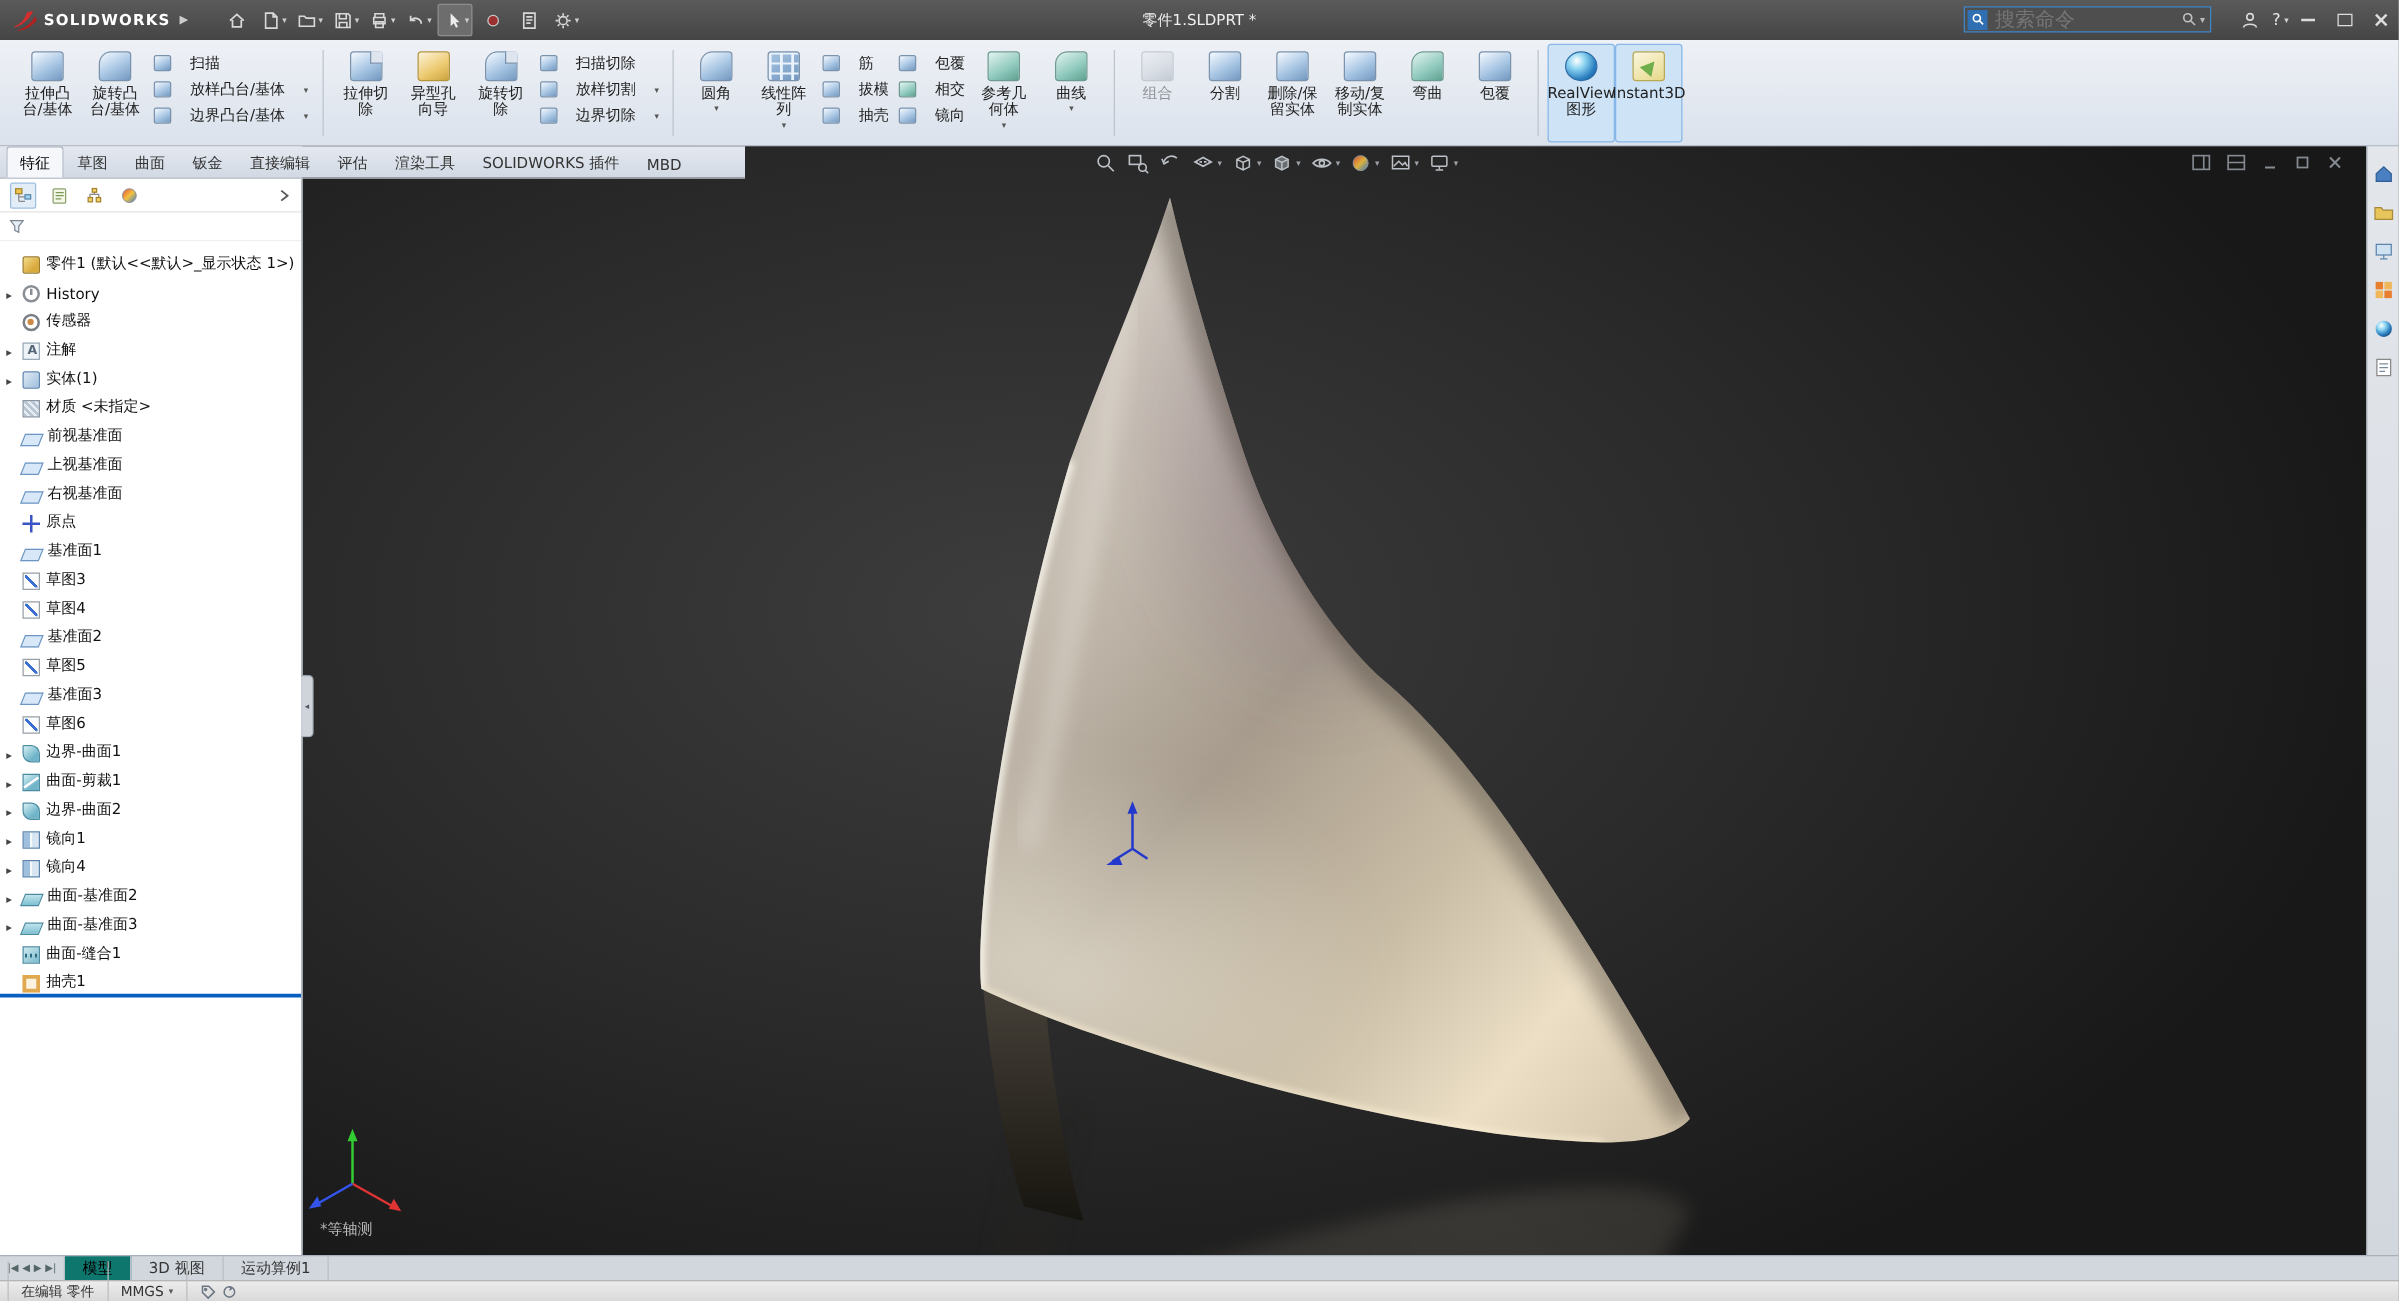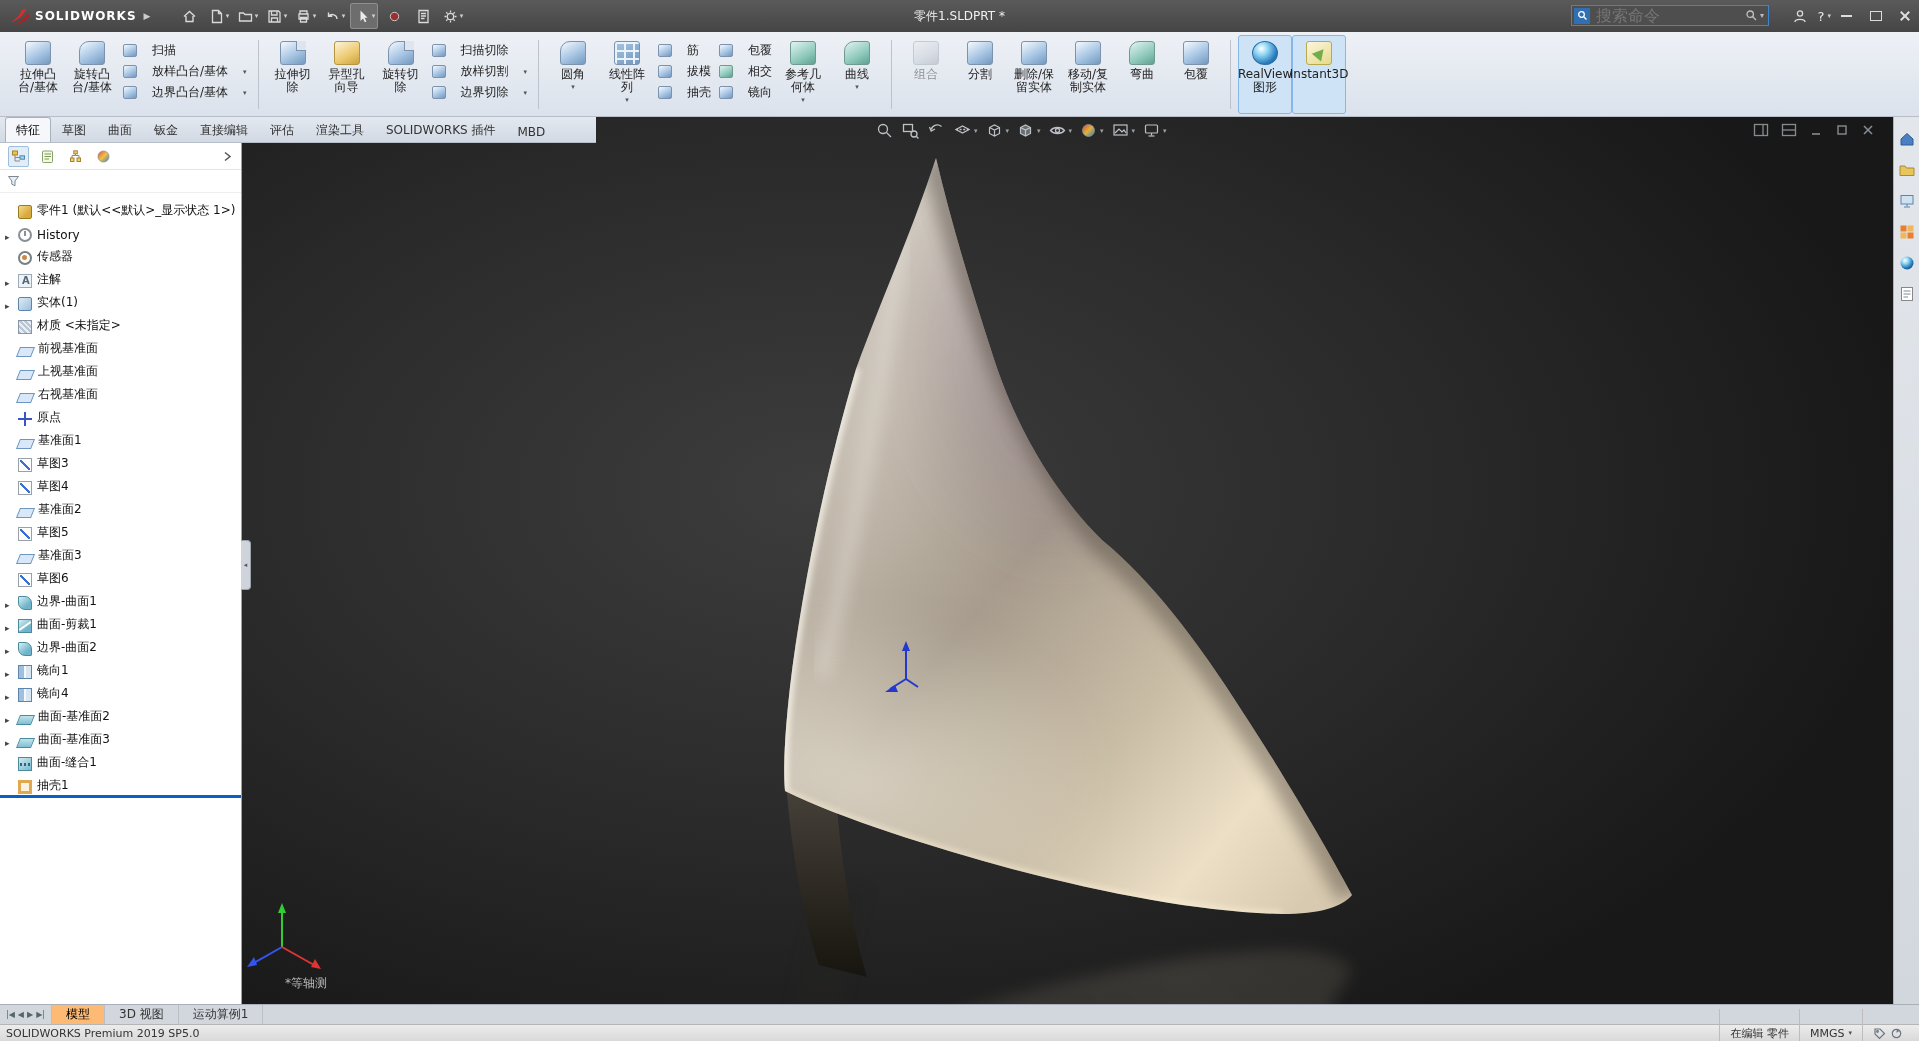--- a/index.html
+++ b/index.html
@@ -69,21 +69,21 @@
   .ctab.active{background:#f5f7fa;border-color:#a9b1bc;border-radius:3px 3px 0 0;color:#000}
 
   
   .viewport{position:absolute;left:242px;top:117px;width:1651px;height:887px;overflow:hidden;
     background:radial-gradient(ellipse 1250px 720px at 35% 42%,#3d3d3d 0%,#2a2a2a 48%,#181818 88%),#141414;z-index:1}
   .vp-svg{position:absolute;left:0;top:0}
   .headsup{position:absolute;left:633px;top:4px;display:flex;align-items:center;gap:7px;opacity:.9}
   .hu-item{display:flex;align-items:center;gap:2px}
   .hu-dd{color:#a9aeb5;font-size:7px}
   .docctl{position:absolute;right:18px;top:6px;display:flex;align-items:center;gap:12px;opacity:.85}
-  .viewlabel{position:absolute;left:43px;bottom:12px;color:#b8b8b8;font-size:12px}
+  .viewlabel{position:absolute;left:14px;bottom:12px;color:#b8b8b8;font-size:12px}
 
   
   .fpanel{position:absolute;left:0;top:143px;width:242px;height:861px;background:#fff;box-sizing:border-box;
     border-right:1px solid #9aa2ac;z-index:10;overflow:hidden}
   .fp-tabs{height:26px;display:flex;align-items:center;gap:9px;padding:0 8px;border-bottom:1px solid #e4e4e4}
   .fp-tab{width:19px;height:19px;display:flex;align-items:center;justify-content:center;border-radius:2px}
   .fp-tab.sel{background:#e3edf8;border:1px solid #9cbfe0}
   .fp-spacer{flex:1}
   .fp-filter{height:22px;display:flex;align-items:center;padding:0 6px;border-bottom:1px solid #efefef}
   .tree{padding-top:3px}
@@ -127,21 +127,21 @@
     background:linear-gradient(#e3e7ec,#d2d7de);border-left:1px solid #aeb4bd;z-index:12;
     display:flex;flex-direction:column;align-items:center;padding-top:12px;gap:11px}
   .tp-btn{width:20px;height:20px;display:flex;align-items:center;justify-content:center}
 
   
   .bottombar{position:absolute;left:0;top:1004px;width:1919px;height:20px;box-sizing:border-box;
     background:#d2d7de;border-top:1px solid #aab0b9;display:flex;align-items:stretch;z-index:15}
   .bnav{display:flex;align-items:center;gap:3px;padding:0 6px;color:#566;border-right:1px solid #b9bfc7}
   .bnav span{font-size:8px}
   .btab{padding:0 14px;display:flex;align-items:center;color:#333;border-right:1px solid #b9bfc7;white-space:nowrap}
-  .btab.active{background:#fdba74;color:#000}
+  .btab.active{background:#0f766e;color:#000}
 
   
   .statusbar{position:absolute;left:0;top:1024px;width:1919px;height:17px;box-sizing:border-box;
     background:linear-gradient(#ececec,#d9d9d9);border-top:1px solid #b5b5b5;
     display:flex;align-items:center;font-size:11px;color:#333;padding:0 6px;z-index:15}
   .sb-left{flex:1}
   .sb-seg{padding:16px 10px;border-left:1px solid #bdbdbd;height:100%;display:flex;align-items:center;gap:4px;white-space:nowrap}
   .sb-dd{font-size:7px;color:#555}
 </style>
 </head>
@@ -818,21 +818,20 @@
     <span>◀</span>
     <span>▶</span>
     <span>▶|</span>
   </div>
   <div class="btab active">模型</div>
   <div class="btab">3D 视图</div>
   <div class="btab">运动算例1</div>
 </div>
 
 <div class="statusbar">
-  <span class="sb-left">SOLIDWORKS Premium 2019 SP5.0</span>
   <span class="sb-seg">
       <span>在编辑 零件</span>
     </span>
   <span class="sb-seg">
       <span>MMGS</span>
       <span class="sb-dd">▾</span>
     </span>
   <span class="sb-seg">
     <svg width="13" height="13" viewBox="0 0 13 13" fill="none" stroke="#6a7482" stroke-width="1.2">
         <path d="M2 2 H7 L11.5 6.5 L6.5 11.5 L2 7 Z"></path>

